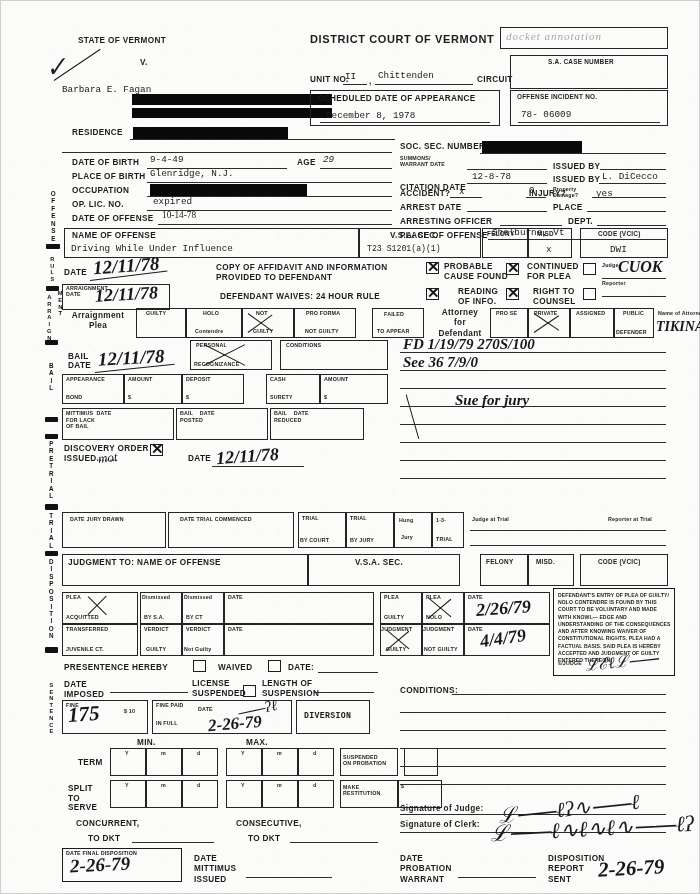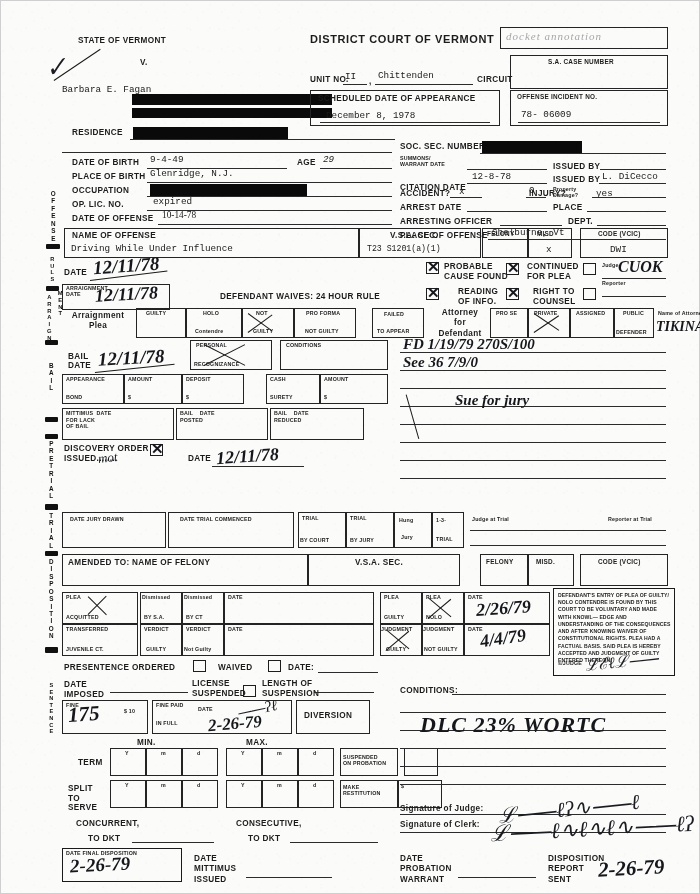--- a/index.html
+++ b/index.html
@@ -214,20 +214,21 @@
   <div class="blob" style="left:5px;top:318px;width:13px;"></div>
 
   <div class="abs lbl" style="left:24px;top:246px;">DATE</div>
   <div class="hand" style="position:absolute;left:53px;top:233px;font-size:19px;transform:rotate(-4deg);">12/11/78</div>
   <div class="slash" style="left:50px;top:258px;width:78px;transform:rotate(-7deg);"></div>
 
   <div class="abs bx" style="left:22px;top:262px;width:108px;height:26px;"></div>
   <div class="abs lbl xs" style="left:26px;top:264px;line-height:1.1;">ARRAIGNMENT<br>DATE</div>
   <div class="hand" style="position:absolute;left:55px;top:262px;font-size:18px;transform:rotate(-3deg);">12/11/78</div>
 
+  <div class="abs lbl" style="left:176px;top:241px;line-height:1.2;">COPY OF AFFIDAVIT AND INFORMATION<br>PROVIDED TO DEFENDANT</div>
   <div class="ckbx" style="left:386px;top:240px;"></div>
   <div class="ckx" style="left:387px;top:238px;">✕</div>
 
   <div class="abs lbl" style="left:404px;top:240px;line-height:1.2;">PROBABLE<br>CAUSE FOUND</div>
   <div class="ckbx" style="left:466px;top:241px;"></div>
   <div class="ckx" style="left:467px;top:239px;">✕</div>
   <div class="abs lbl" style="left:487px;top:240px;line-height:1.2;">CONTINUED<br>FOR PLEA</div>
   <div class="ckbx" style="left:543px;top:241px;"></div>
   <div class="abs lbl xs" style="left:562px;top:240px;">Judge</div>
   <div class="hand" style="position:absolute;left:578px;top:236px;font-size:16px;">CUOK</div>
@@ -398,21 +399,21 @@
         <span>I</span>
         <span>T</span>
         <span>I</span>
         <span>O</span>
         <span>N</span>
   </div>
   <div class="blob" style="left:5px;top:529px;width:13px;"></div>
   <div class="blob" style="left:5px;top:625px;width:13px;"></div>
 
   <div class="abs bx" style="left:22px;top:532px;width:246px;height:32px;"></div>
-  <div class="abs lbl" style="left:28px;top:536px;">AMENDED TO: NAME OF FELONY</div>
+  <div class="abs lbl" style="left:28px;top:536px;">JUDGMENT TO: NAME OF OFFENSE</div>
   <div class="abs bx" style="left:268px;top:532px;width:152px;height:32px;"></div>
   <div class="abs lbl" style="left:315px;top:536px;">V.S.A. SEC.</div>
   <div class="abs bx" style="left:440px;top:532px;width:48px;height:32px;"></div>
   <div class="abs lbl sm" style="left:446px;top:536px;">FELONY</div>
   <div class="abs bx" style="left:488px;top:532px;width:46px;height:32px;"></div>
   <div class="abs lbl sm" style="left:496px;top:536px;">MISD.</div>
   <div class="abs bx" style="left:540px;top:532px;width:88px;height:32px;"></div>
   <div class="abs lbl sm" style="left:558px;top:536px;">CODE (VCIC)</div>
 
   <div class="abs bx" style="left:22px;top:570px;width:76px;height:32px;"></div>
@@ -476,21 +477,21 @@
         <span>E</span>
         <span>N</span>
         <span>T</span>
         <span>E</span>
         <span>N</span>
         <span>C</span>
         <span>E</span>
   </div>
   <div class="blob" style="left:5px;top:626px;width:13px;"></div>
 
-  <div class="abs lbl" style="left:24px;top:641px;">PRESENTENCE ORDERED</div>
+  <div class="abs lbl" style="left:24px;top:641px;">PRESENTENCE HEREBY</div>
   <div class="ckbx" style="left:153px;top:638px;"></div>
   <div class="abs lbl" style="left:178px;top:641px;">WAIVED</div>
   <div class="ckbx" style="left:228px;top:638px;"></div>
   <div class="abs lbl" style="left:248px;top:641px;">DATE:</div>
   <div class="rule" style="left:278px;top:650px;width:60px;"></div>
 
   <div class="abs lbl" style="left:24px;top:658px;line-height:1.2;">DATE<br>IMPOSED</div>
   <div class="rule" style="left:70px;top:670px;width:78px;"></div>
   <div class="abs lbl" style="left:152px;top:657px;line-height:1.2;">LICENSE<br>SUSPENDED</div>
   <div class="ckbx" style="left:203px;top:663px;"></div>
@@ -503,21 +504,21 @@
   <div class="abs lbl xs" style="left:84px;top:686px;">$ 10</div>
 
   <div class="abs bx" style="left:112px;top:678px;width:140px;height:34px;"></div>
   <div class="abs lbl xs" style="left:116px;top:680px;">FINE PAID</div>
   <div class="abs lbl xs" style="left:116px;top:698px;">IN FULL</div>
   <div class="abs lbl xs" style="left:158px;top:684px;">DATE</div>
   <div class="hand" style="position:absolute;left:168px;top:692px;font-size:17px;transform:rotate(-5deg);">2-26-79</div>
   <div class="scrawl" style="left:196px;top:676px;font-size:15px;transform:rotate(-12deg);">⸺ʔℓ</div>
 
   <div class="abs bx" style="left:256px;top:678px;width:74px;height:34px;"></div>
-  <div class="abs lbl" style="left:264px;top:689px;">DIVERSION</div>
+  <div class="abs lbl" style="left:264px;top:689px;font-family:Liberation Mono, monospace;">DIVERSION</div>
 
   <div class="abs lbl" style="left:97px;top:716px;">MIN.</div>
   <div class="abs lbl" style="left:206px;top:716px;">MAX.</div>
 
   <div class="abs lbl" style="left:38px;top:736px;">TERM</div>
   <div class="abs bx" style="left:70px;top:726px;width:36px;height:28px;"></div>
   <div class="abs lbl xs" style="left:85px;top:728px;">Y</div>
   <div class="abs bx" style="left:106px;top:726px;width:36px;height:28px;"></div>
   <div class="abs lbl xs" style="left:121px;top:728px;">m</div>
   <div class="abs bx" style="left:142px;top:726px;width:36px;height:28px;"></div>
@@ -570,21 +571,20 @@
   <div class="abs lbl" style="left:508px;top:832px;line-height:1.25;">DISPOSITION<br>REPORT<br>SENT</div>
   <div class="hand" style="position:absolute;left:558px;top:834px;font-size:21px;transform:rotate(-3deg);">2-26-79</div>
 
   <div class="abs lbl" style="left:360px;top:664px;">CONDITIONS:</div>
   <div class="rule" style="left:412px;top:672px;width:214px;"></div>
   <div class="rule" style="left:360px;top:690px;width:266px;"></div>
   <div class="rule" style="left:360px;top:708px;width:266px;"></div>
   <div class="rule" style="left:360px;top:726px;width:266px;"></div>
   <div class="rule" style="left:360px;top:744px;width:266px;"></div>
   <div class="rule" style="left:360px;top:762px;width:266px;"></div>
-  <div class="hand" style="position:absolute;left:380px;top:690px;font-size:22px;letter-spacing:1px;">DLC 23% WORTC</div>
 
   <div class="abs lbl" style="left:360px;top:782px;">Signature of Judge:</div>
   <div class="rule" style="left:360px;top:792px;width:266px;"></div>
   <div class="abs lbl" style="left:360px;top:798px;">Signature of Clerk:</div>
   <div class="rule" style="left:360px;top:810px;width:266px;"></div>
   <div class="scrawl" style="left:458px;top:772px;font-size:21px;transform:rotate(-6deg);">ℒ⸺ℓʔ∿⸺ℓ</div>
   <div class="scrawl" style="left:450px;top:790px;font-size:22px;transform:rotate(-3deg);">ℒ⸺ℓ∿ℓ∿ℓ∿⸺ℓʔ</div>
 
   <div class="scrawl" style="left:5px;top:30px;font-size:26px;transform:rotate(-10deg);">✓</div>
   <div class="slash" style="left:14px;top:58px;width:56px;transform:rotate(-34deg);"></div>

